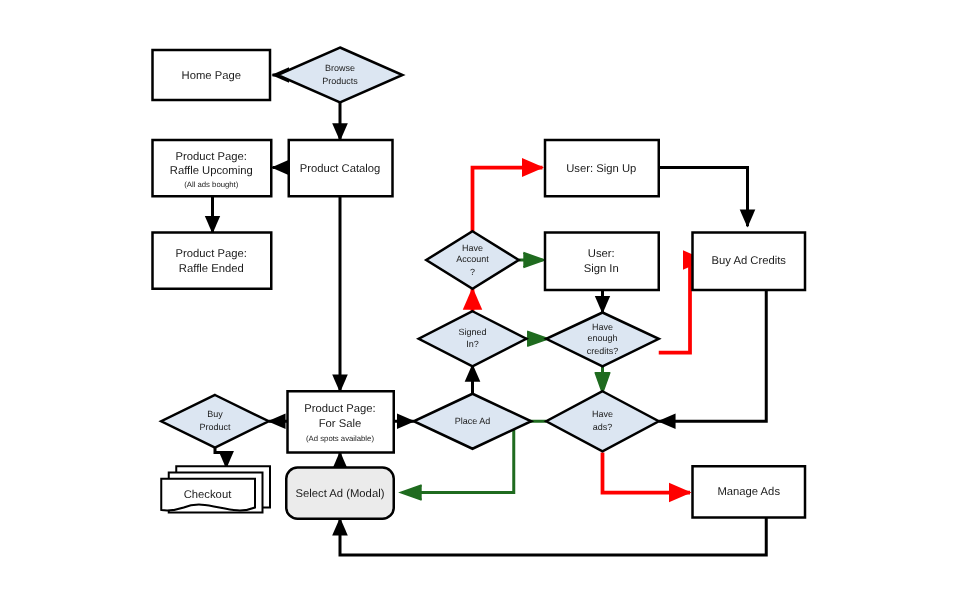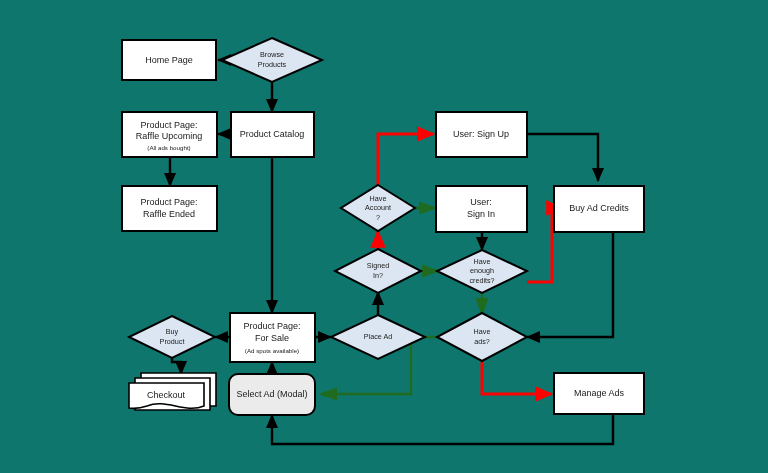--- a/index.html
+++ b/index.html
@@ -75,21 +75,21 @@
   }
   .edge-green {
     fill: none;
     stroke: #1f6b1f;
     stroke-width: 2.4;
   }
 </style>
 </head>
 <body style="background: rgb(76, 100, 110);">
 
-<div id="canvas" style="background: #0f766e;">
+<div id="canvas" style="background: #ffffff;">
 
   <svg id="flow" viewBox="0 0 768 473">
     <defs>
       <marker id="ah-black" markerWidth="7" markerHeight="7" refX="5.6" refY="3" orient="auto">
         <path d="M0,0.4 L6,3 L0,5.6 z" fill="#000000"></path>
       </marker>
       <marker id="ah-red" markerWidth="7" markerHeight="7" refX="5.6" refY="3" orient="auto">
         <path d="M0,0.4 L6,3 L0,5.6 z" fill="#ff0000"></path>
       </marker>
       <marker id="ah-green" markerWidth="8" markerHeight="7" refX="6.4" refY="3" orient="auto">

